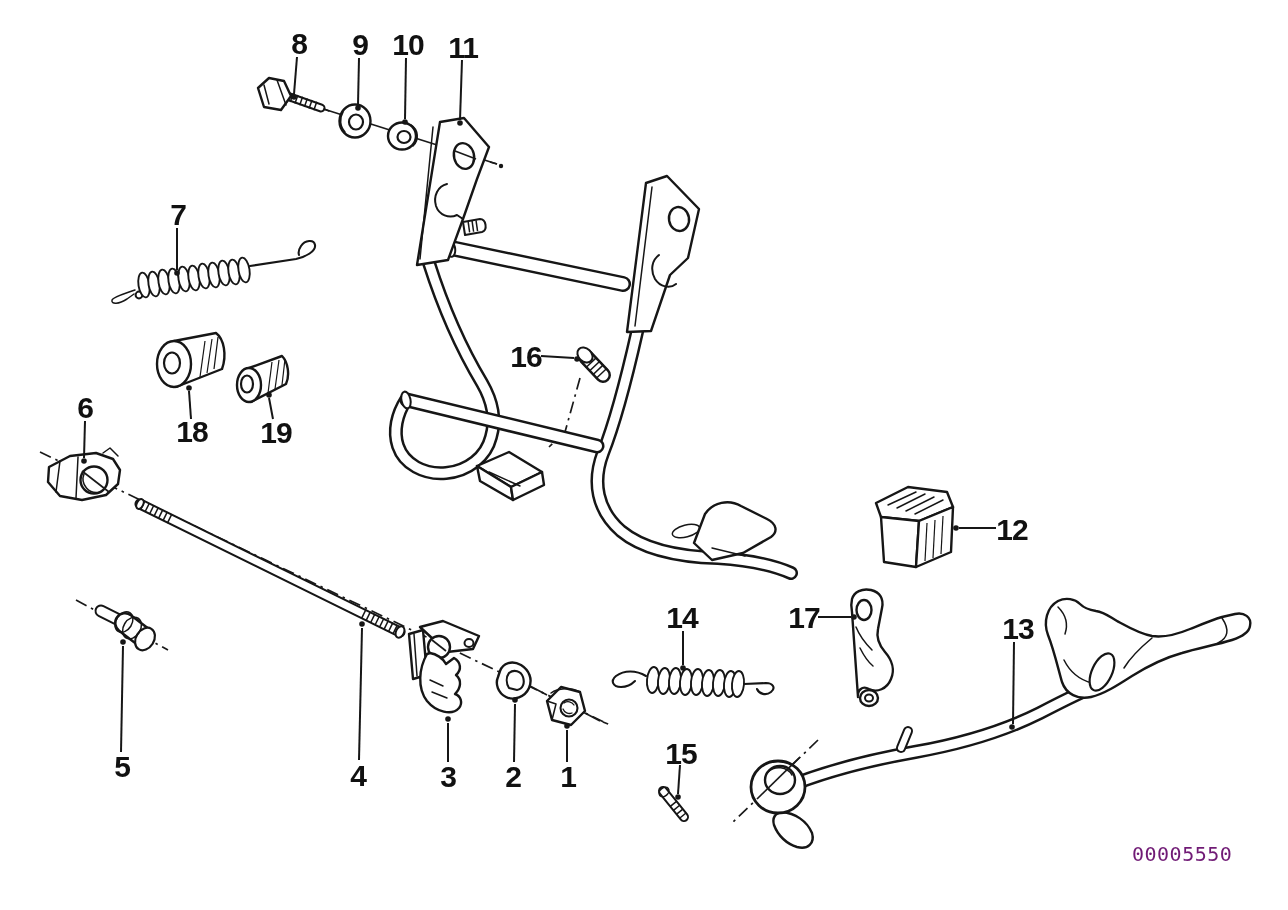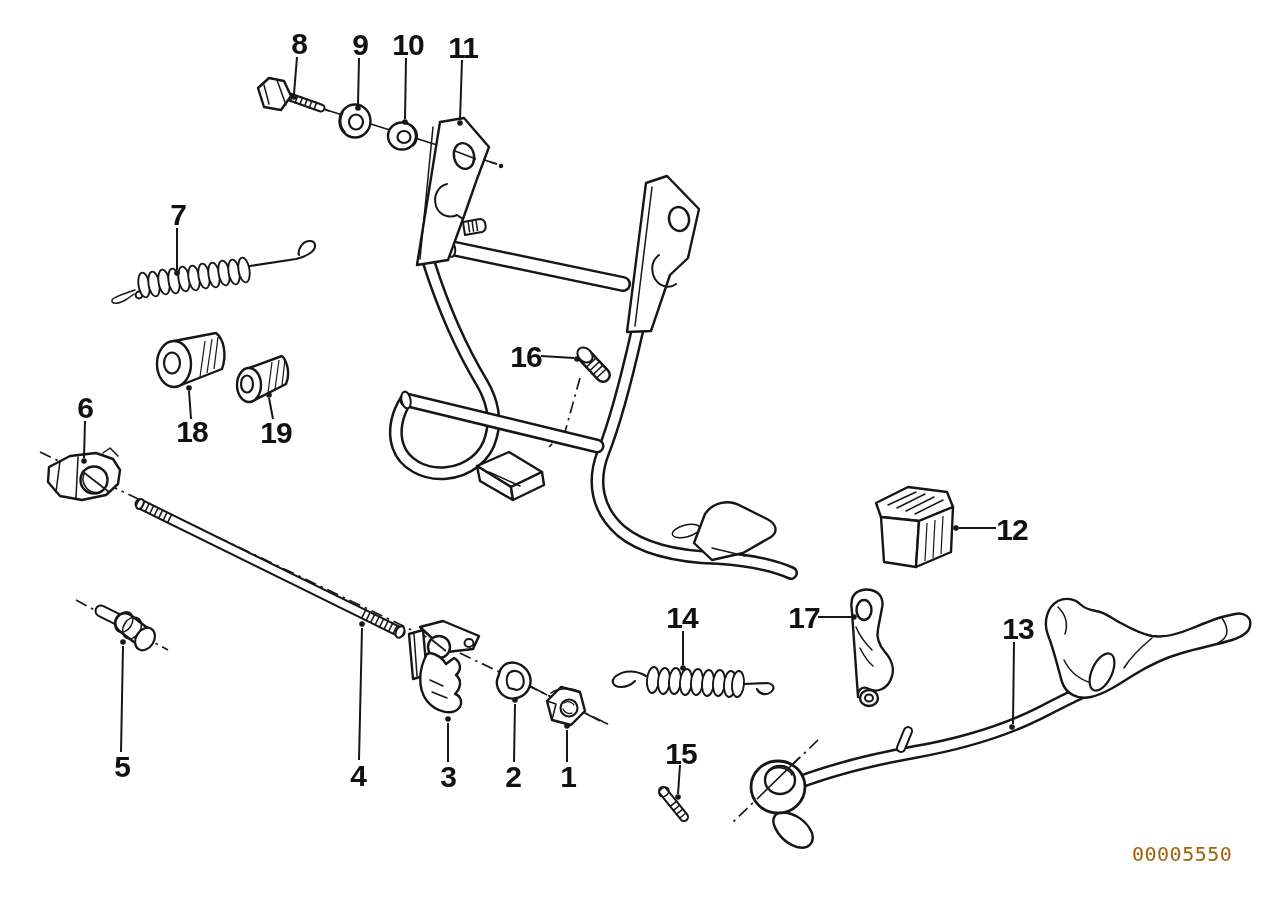--- a/index.html
+++ b/index.html
@@ -20,21 +20,21 @@
   .leader-dot { fill:#161616; }
   .callout-num {
     font-family:"Liberation Sans", sans-serif;
     font-weight:700; font-size:30px; fill:#111;
     text-anchor:middle; dominant-baseline:central;
     letter-spacing:-1px;
   }
   .diagram-number {
     position:absolute; left:1132px; top:842px;
     font-family:"DejaVu Sans Mono", monospace;
-    font-size:20px; letter-spacing:0.5px; color:#a16207;
+    font-size:20px; letter-spacing:0.5px; color:#701a75;
     white-space:nowrap;
   }
 </style>
 </head>
 <body>
 
 <div class="stage">
   <svg class="art" viewBox="0 0 1288 910">
 
     <g>

